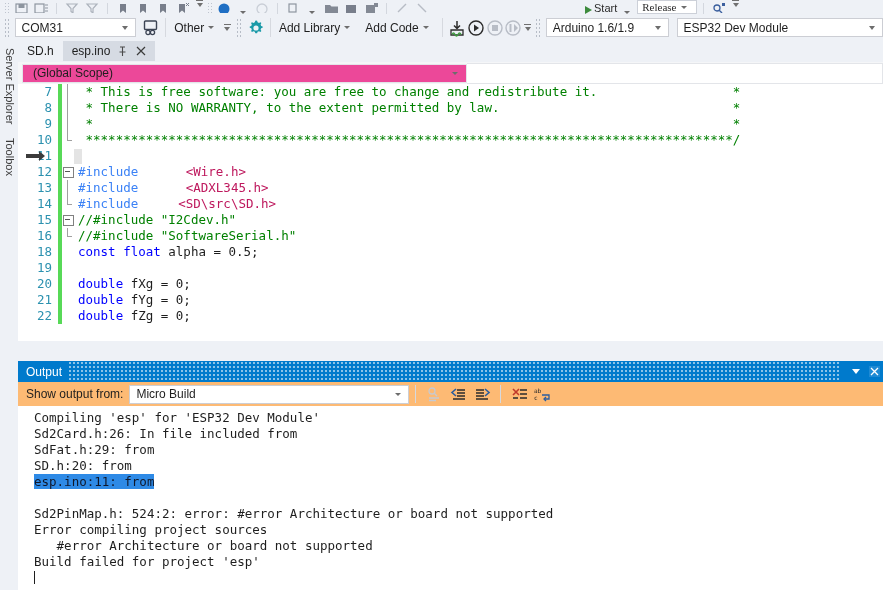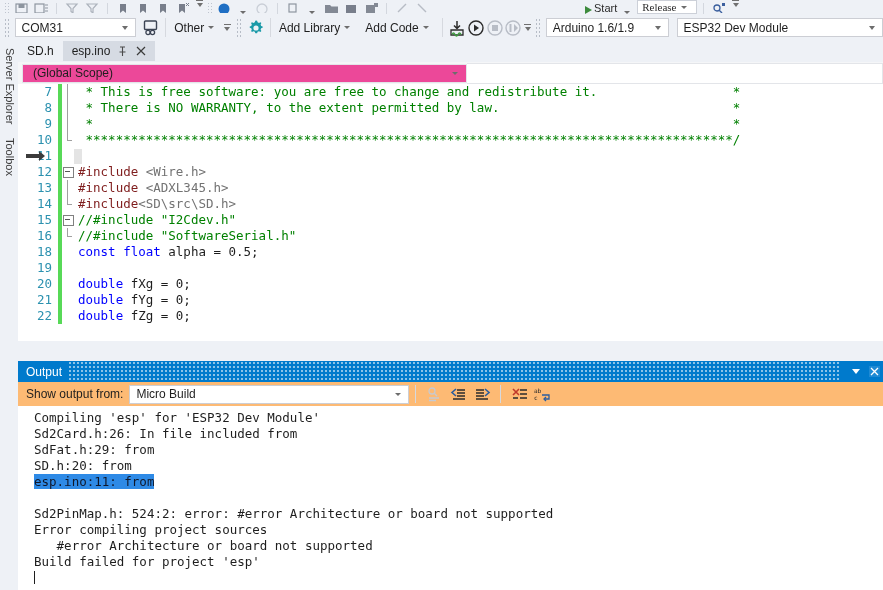--- a/index.html
+++ b/index.html
@@ -99,22 +99,22 @@
       font-family:"DejaVu Sans Mono","Liberation Mono",monospace;flex:0 0 40px;box-sizing:border-box;}
   .chg{width:4px;flex:0 0 4px;background:#57d957;}
   .fold{width:12px;flex:0 0 12px;position:relative;}
   .fold .bx{position:absolute;left:1px;top:3px;width:9px;height:9px;border:1px solid #808080;background:#fff;}
   .fold .bx:before{content:"";position:absolute;left:1px;top:3px;width:5px;height:1px;background:#555;}
   .fold .vline{position:absolute;left:5px;top:0;width:1px;height:16px;background:#a0a0a0;}
   .fold .vend{position:absolute;left:5px;top:0;width:1px;height:8px;background:#a0a0a0;}
   .fold .vend:after{content:"";position:absolute;left:0;top:8px;width:5px;height:1px;background:#a0a0a0;}
   .code{padding-left:4px;color:#1e1e1e;}
   .c-cmt{color:#008000;}
-  .c-pp{color:#7f1d1d;text-align:center;}
-  .c-inc{color:#737373;}
+  .c-pp{color:#3b82f6;text-align:center;}
+  .c-inc{color:#be185d;margin-left:40px;}
   .c-kw{color:#0000ff;}
   .c-num{color:#1e1e1e;}
   .cursorline{position:absolute;left:56px;top:56px;width:8px;height:15px;background:#e4e4e4;}
 
   
   .edstatus{
     position:absolute;left:18px;top:341px;width:865px;height:20px;background:#f0f1f4;
     display:flex;align-items:center;border-top:1px solid #e1e3e8;
   }
   .zoomcombo{width:68px;height:17px;border:1px solid #c8ccd4;background:#fff;display:flex;align-items:center;

